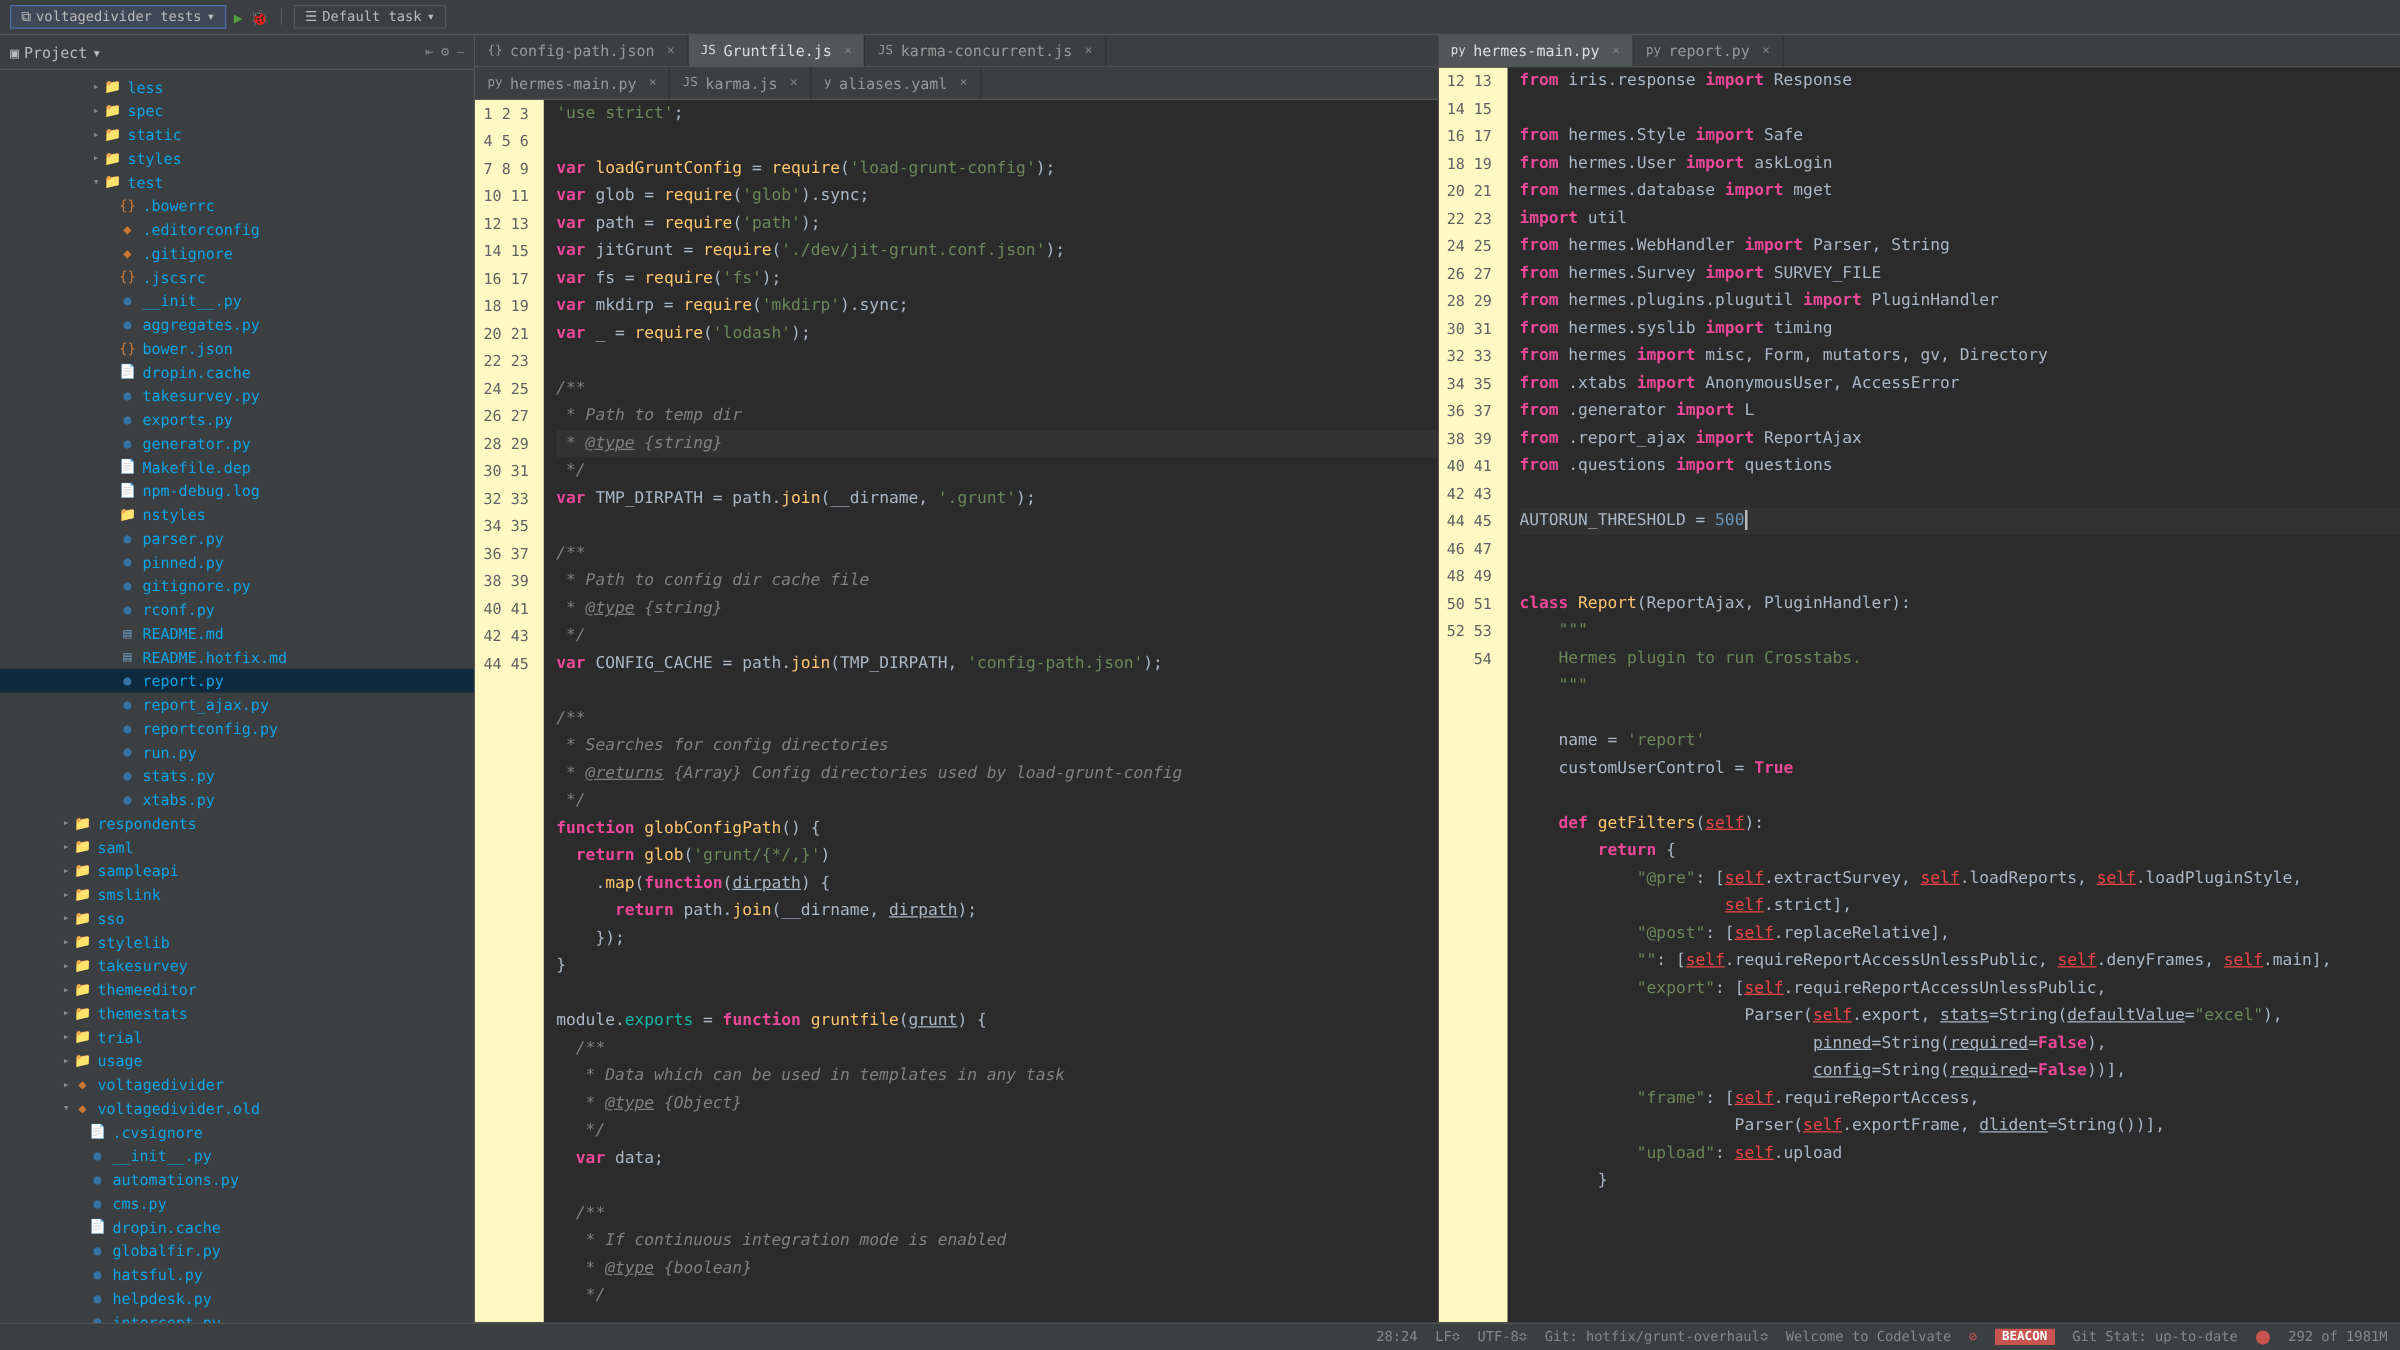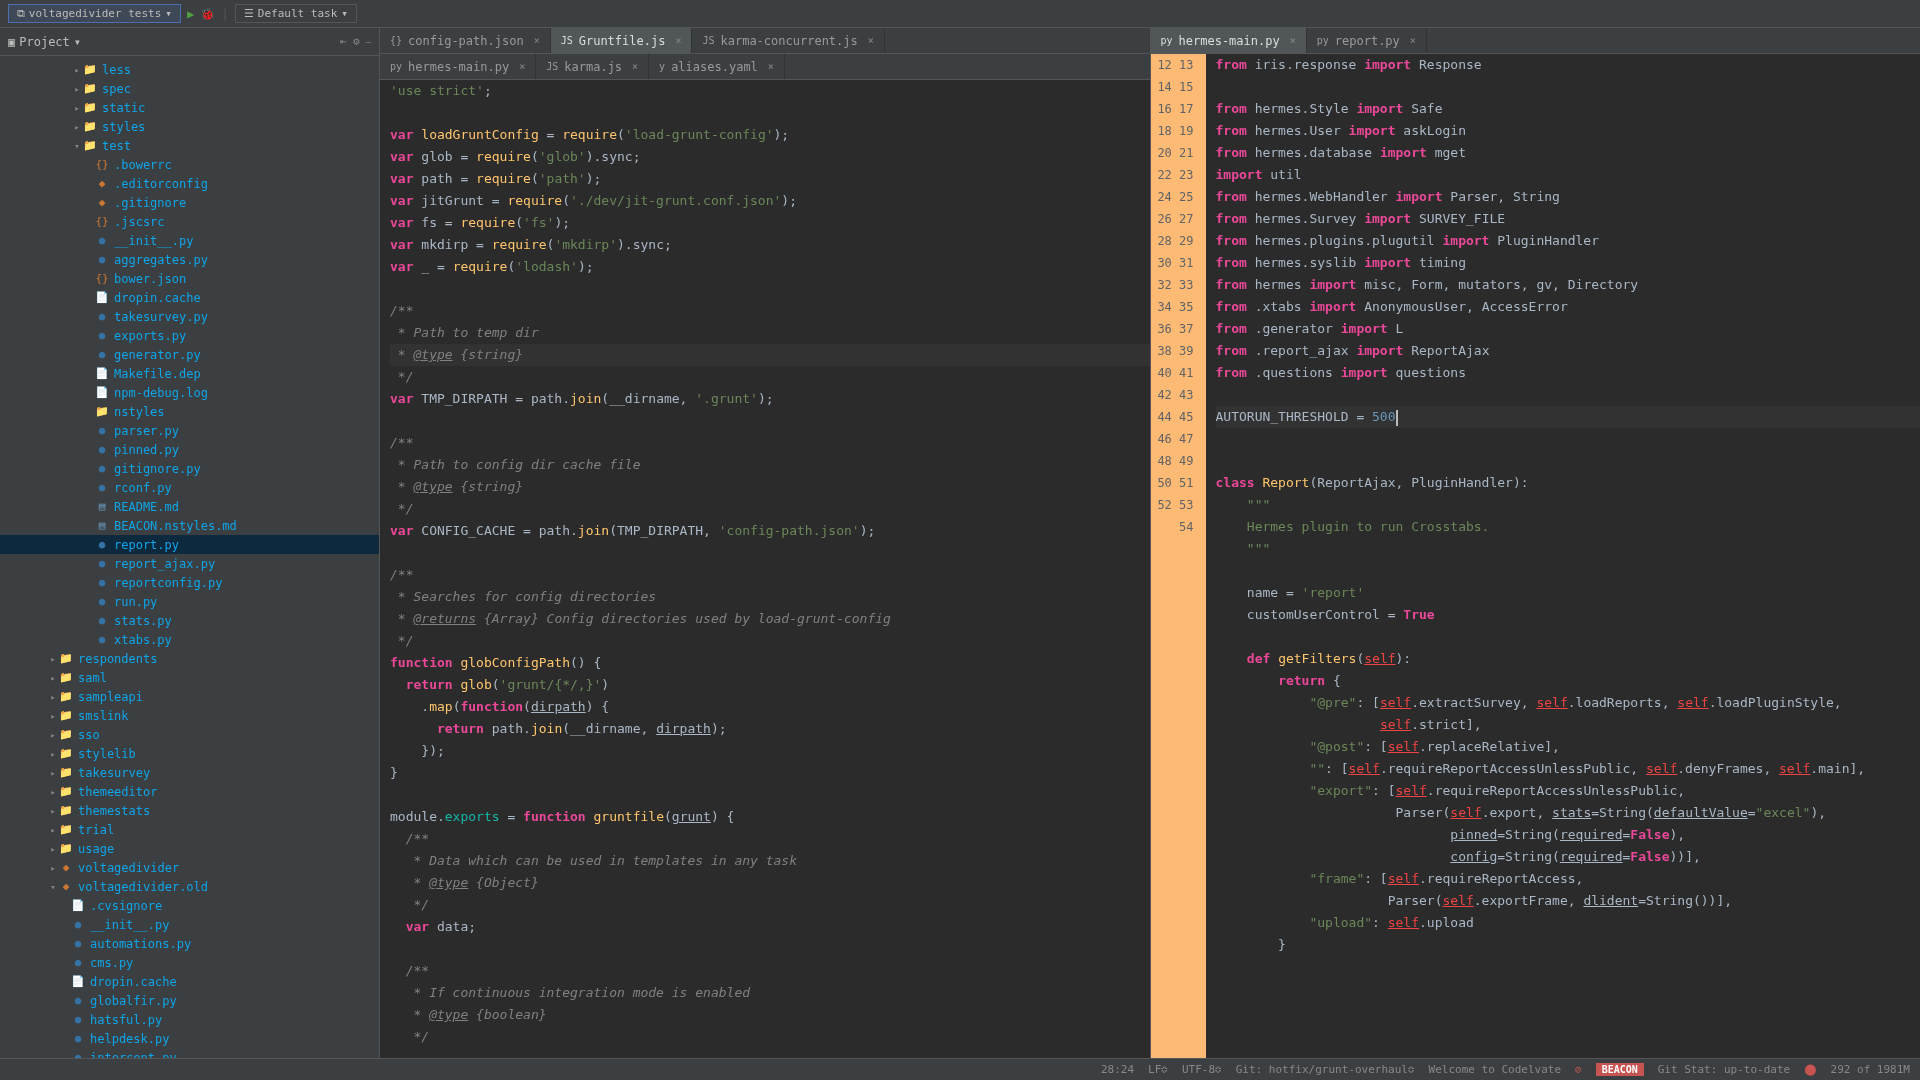--- a/index.html
+++ b/index.html
@@ -128,21 +128,21 @@
 .tab-icon { font-size: 10px; }
 .tab-close { color: #888; font-size: 10px; margin-left: 4px; }
 .editor-content {
   flex: 1;
   display: flex;
   background: #2b2b2b;
   overflow: hidden;
 }
 .gutter {
   width: 55px;
-  background: #fdba74;
+  background: #fef9c3;
   text-align: right;
   padding-right: 12px;
   color: #606366;
   font-size: 12px;
   line-height: 22px;
   user-select: none;
 }
 .code {
   flex: 1;
   padding-left: 10px;
@@ -326,21 +326,21 @@
           <span class="tree-label">rconf.py</span>
         </div>
         <div class="tree-item" style="padding-left: 84px;">
           <span class="tree-arrow"></span>
           <span class="tree-icon md-icon">▤</span>
           <span class="tree-label">README.md</span>
         </div>
         <div class="tree-item" style="padding-left: 84px;">
           <span class="tree-arrow"></span>
           <span class="tree-icon md-icon">▤</span>
-          <span class="tree-label">BEACON.nstyles.md</span>
+          <span class="tree-label">README.hotfix.md</span>
         </div>
         <div class="tree-item selected" style="padding-left: 84px;">
           <span class="tree-arrow"></span>
           <span class="tree-icon py-icon">●</span>
           <span class="tree-label">report.py</span>
         </div>
         <div class="tree-item" style="padding-left: 84px;">
           <span class="tree-arrow"></span>
           <span class="tree-icon py-icon">●</span>
           <span class="tree-label">report_ajax.py</span>
@@ -508,20 +508,66 @@
             <span>karma.js</span>
             <span class="tab-close">×</span>
           </div>
           <div class="tab">
             <span class="tab-icon">y</span>
             <span>aliases.yaml</span>
             <span class="tab-close">×</span>
           </div>
         </div>
       <div class="editor-content">
+        <div class="gutter" id="left-gutter">1
+2
+3
+4
+5
+6
+7
+8
+9
+10
+11
+12
+13
+14
+15
+16
+17
+18
+19
+20
+21
+22
+23
+24
+25
+26
+27
+28
+29
+30
+31
+32
+33
+34
+35
+36
+37
+38
+39
+40
+41
+42
+43
+44
+45
+</div>
         <div class="code" id="left-code"><span class="str">'use strict'</span>;
 
 <span class="kw">var</span> <span class="fn">loadGruntConfig</span> = <span class="fn">require</span>(<span class="str">'load-grunt-config'</span>);
 <span class="kw">var</span> glob = <span class="fn">require</span>(<span class="str">'glob'</span>).sync;
 <span class="kw">var</span> path = <span class="fn">require</span>(<span class="str">'path'</span>);
 <span class="kw">var</span> jitGrunt = <span class="fn">require</span>(<span class="str">'./dev/jit-grunt.conf.json'</span>);
 <span class="kw">var</span> fs = <span class="fn">require</span>(<span class="str">'fs'</span>);
 <span class="kw">var</span> mkdirp = <span class="fn">require</span>(<span class="str">'mkdirp'</span>).sync;
 <span class="kw">var</span> _ = <span class="fn">require</span>(<span class="str">'lodash'</span>);
 

